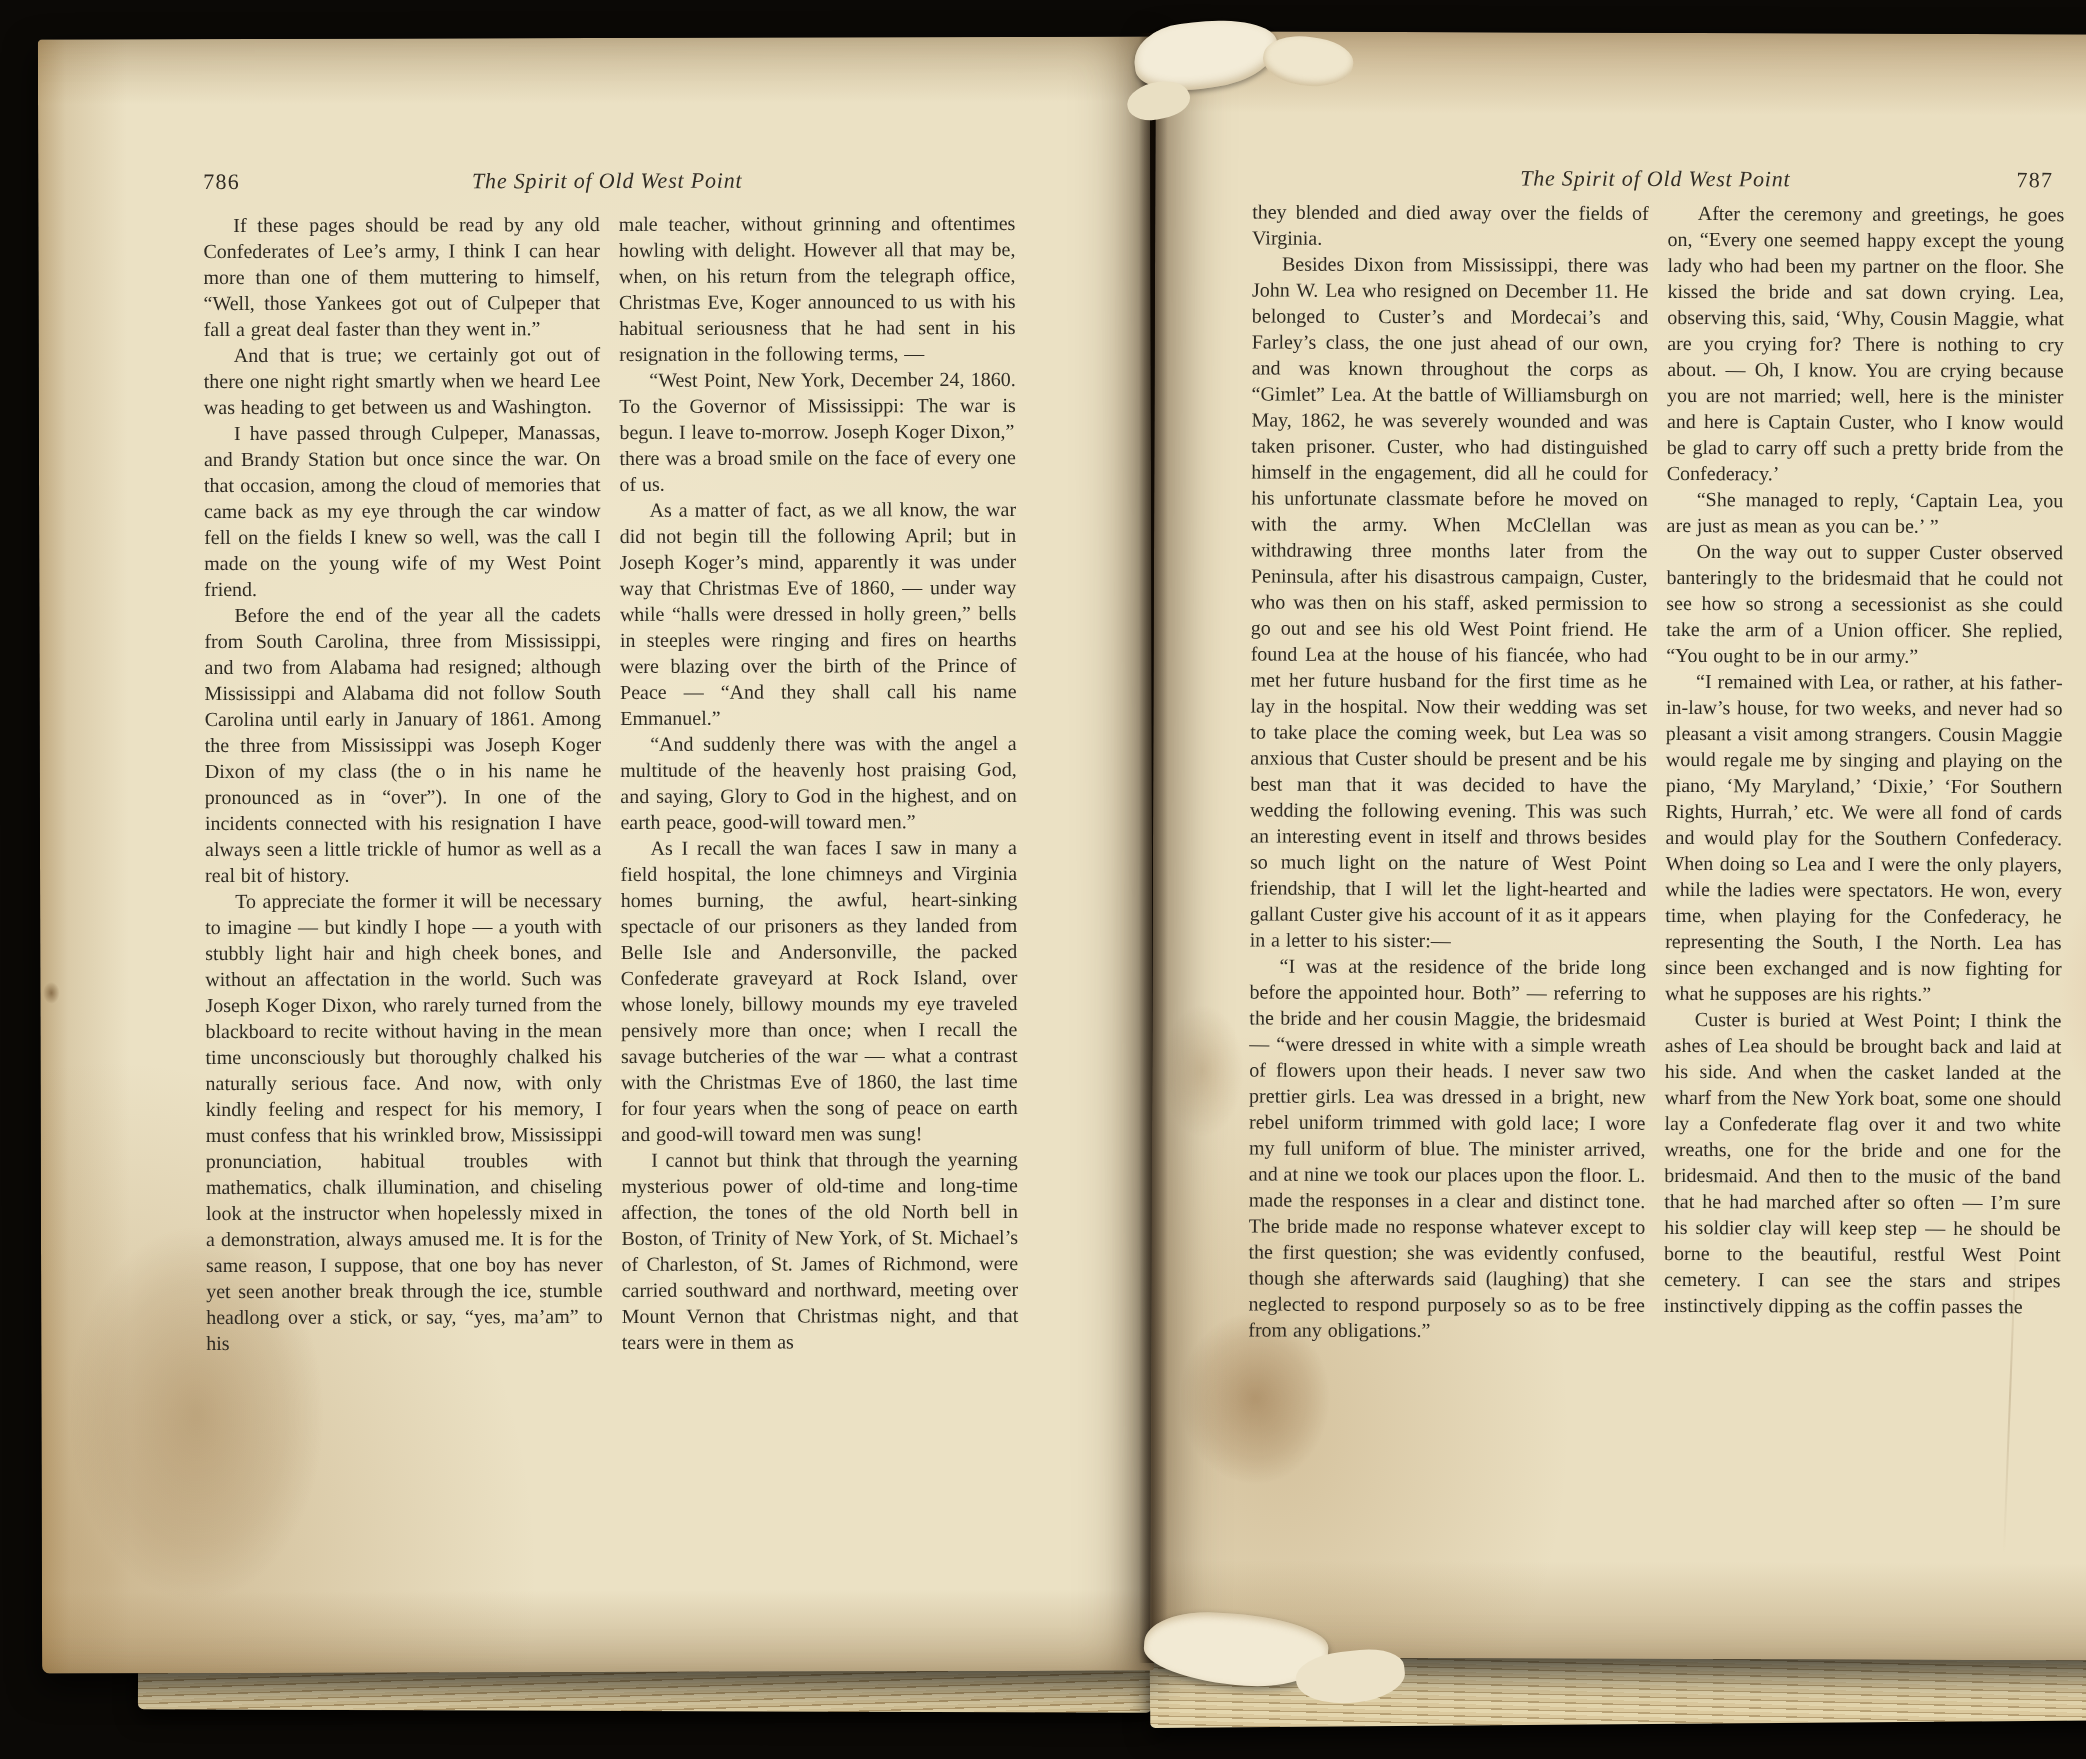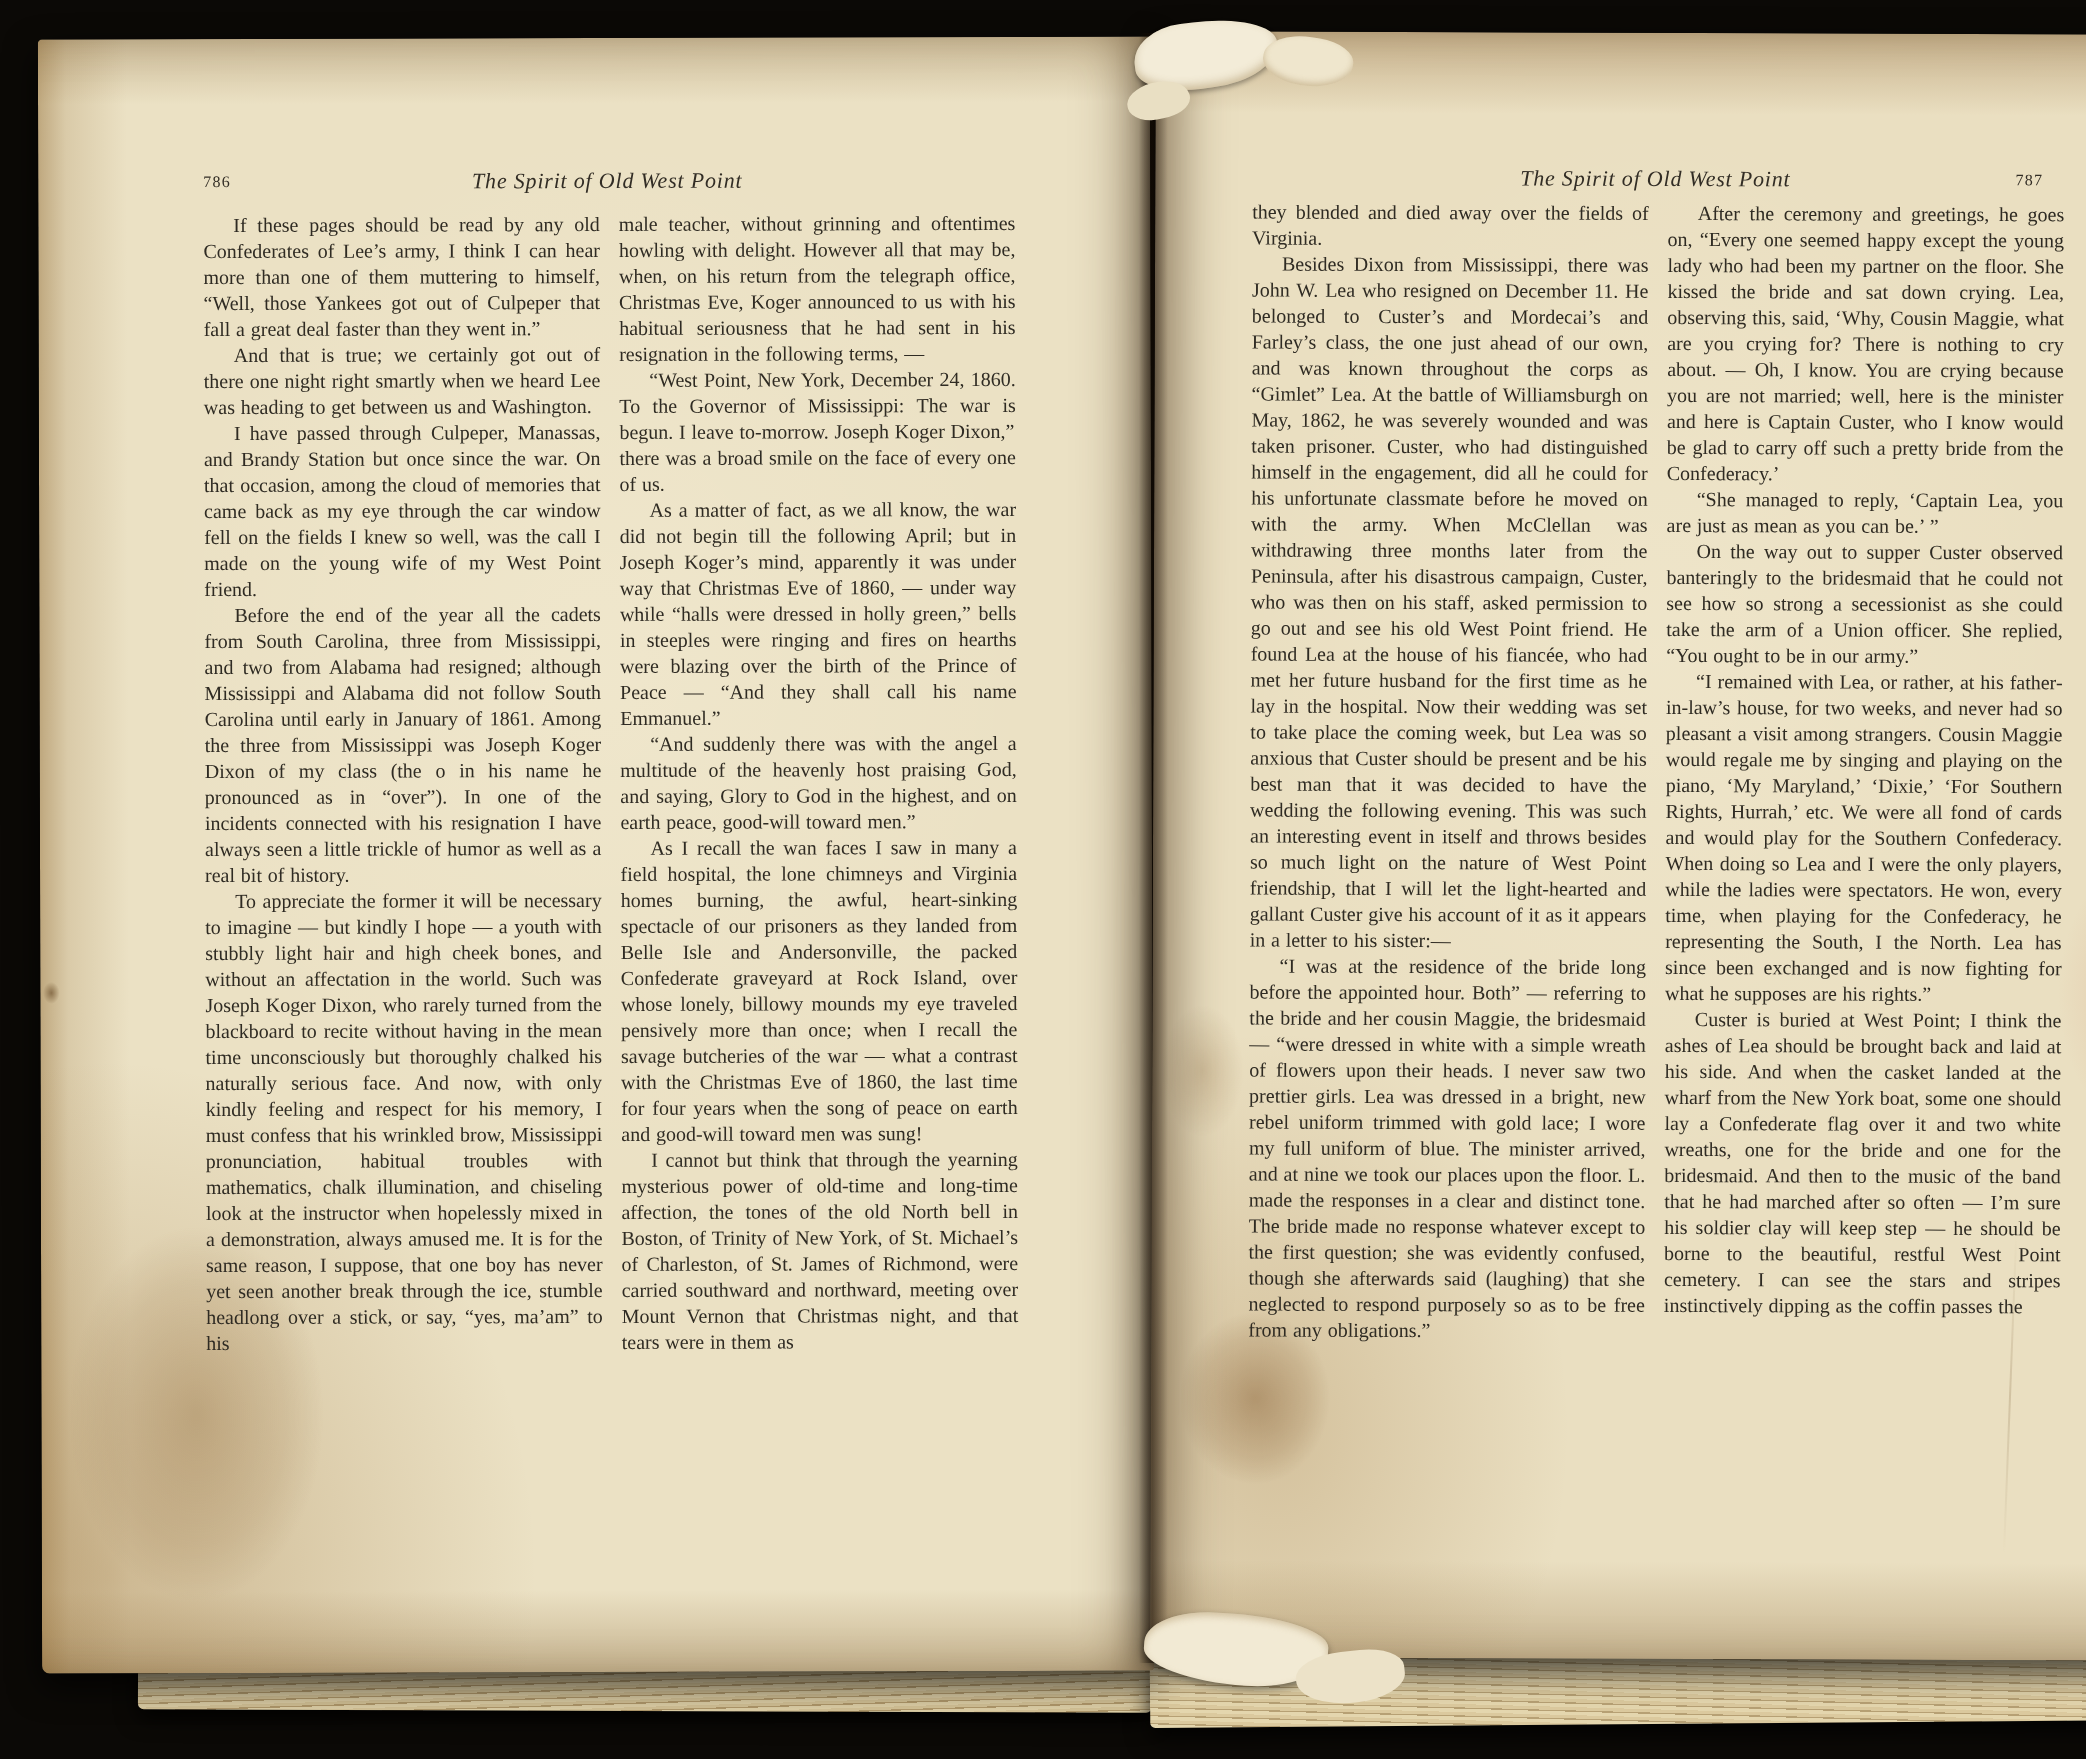--- a/index.html
+++ b/index.html
@@ -47,23 +47,23 @@
   }
 
   
   .header{position:absolute;height:29px;color:#322d25;}
   .header-left{left:165px;top:130px;width:808px;}
   .header-right{left:97px;top:133px;width:806px;}
   .runtitle{
     display:block;text-align:center;
     font-style:italic;font-size:22px;line-height:25px;letter-spacing:0.8px;
   }
-  .pagenum{position:absolute;top:0;font-size:16px;line-height:25px;letter-spacing:1.3px;}
+  .pagenum{position:absolute;top:0;font-size:22px;line-height:25px;letter-spacing:1.3px;}
   .pagenum-left{left:0;}
-  .pagenum-right{right:15px;}
+  .pagenum-right{right:5px;}
 
   
   .textblock{position:absolute;display:flex;gap:19px;}
   .textblock-left{left:165px;top:173px;width:812px;}
   .textblock-right{left:97px;top:167px;width:812px;}
   .col{width:397px;}
   .para{
     margin:0;
     font-size:20px;line-height:26px;
     text-align:justify;

